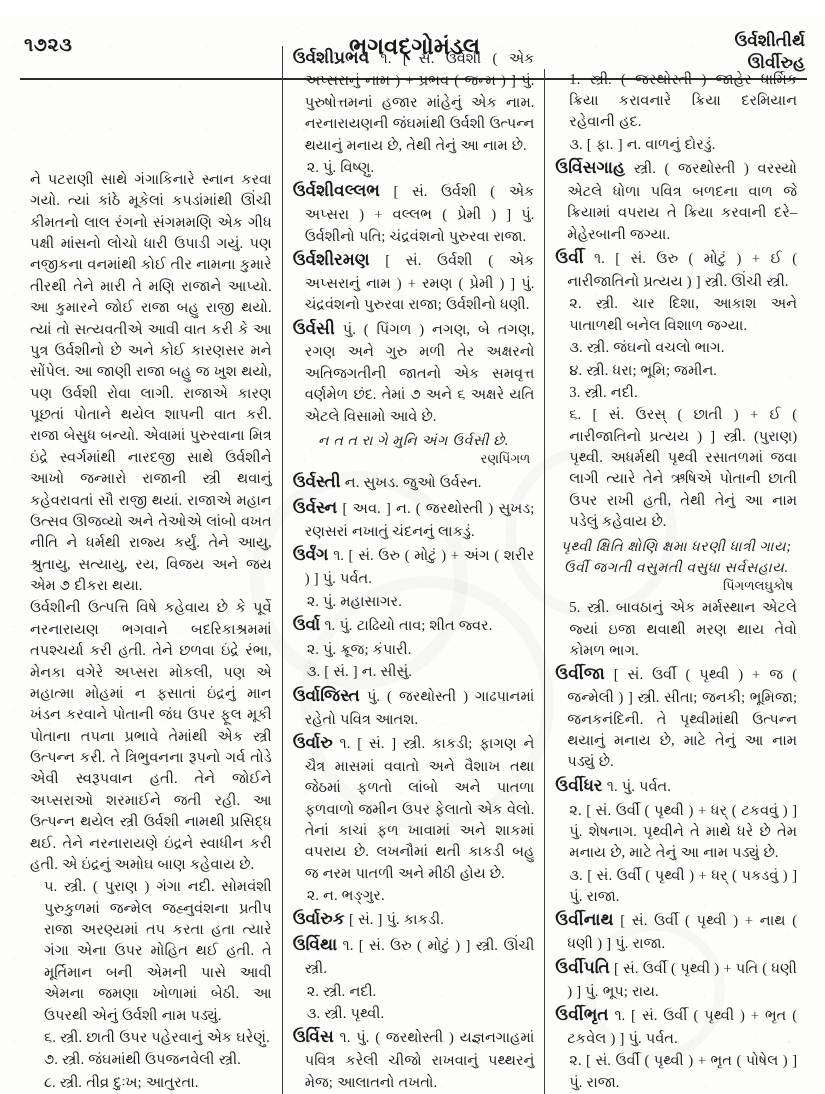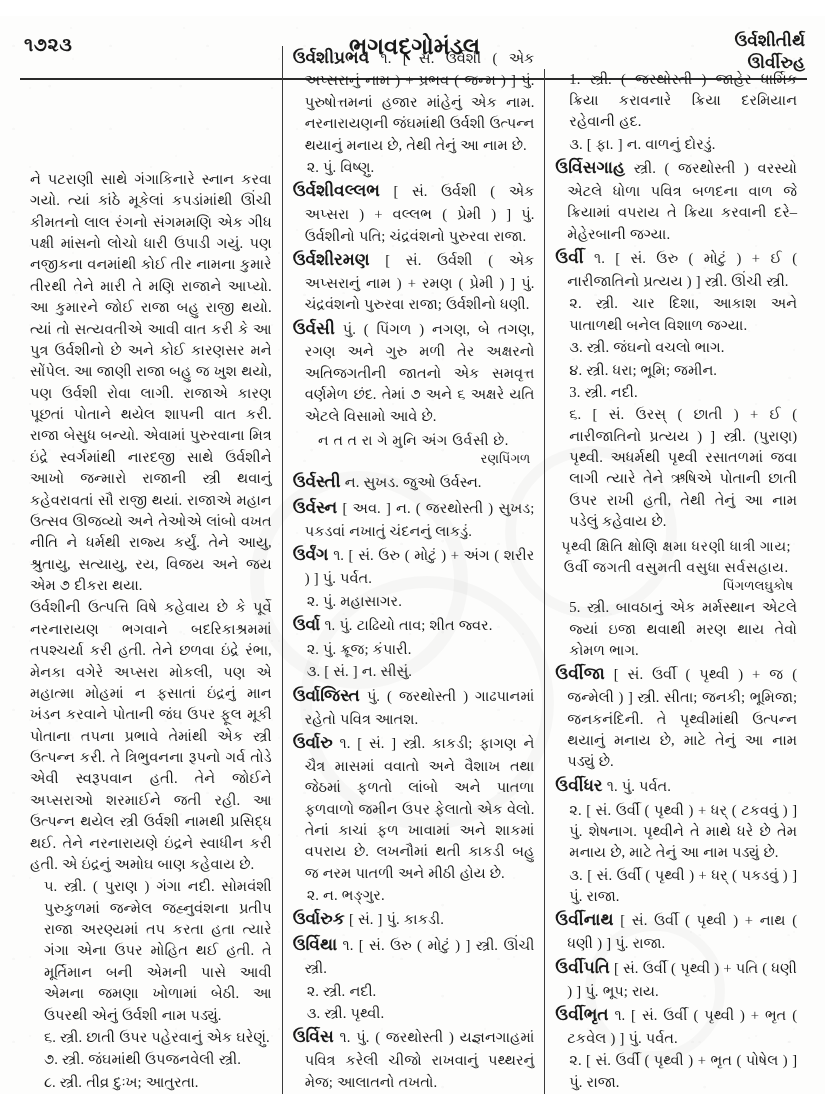--- a/index.html
+++ b/index.html
@@ -131,20 +131,21 @@
   .headword {
     font-weight: bold;
     font-size: 17px;
   }
 
   .verse {
     font-size: 14.2px;
     text-align: center;
     line-height: 1.5;
     margin: 3px 0 0 0;
+    font-style: italic;
   }
   .verse .vline { display: block; letter-spacing: .6px; }
   .source {
     font-size: 13.2px;
     text-align: right;
     margin: 0 0 3px 0;
     padding-right: 4px;
   }
 </style>
 </head>
@@ -181,21 +182,21 @@
         <p class="para indent"><span class="headword">ઉર્વશીપ્રભવ</span><span> ૧. [ સં. ઉર્વશી ( એક અપ્સરાનું નામ ) + પ્રભવ ( જન્મ ) ]  પું.  પુરુષોત્તમનાં હજાર માંહેનું એક નામ. નરનારાયણની જંઘમાંથી ઉર્વશી ઉત્પન્ન થયાનું મનાય છે, તેથી તેનું આ નામ છે.</span></p>
         <p class="para sense">૨. પું. વિષ્ણુ.</p>
         <p class="para indent"><span class="headword">ઉર્વશીવલ્લભ</span><span> [ સં. ઉર્વશી ( એક અપ્સરા ) + વલ્લભ ( પ્રેમી ) ]  પું.  ઉર્વશીનો પતિ; ચંદ્રવંશનો પુરુરવા રાજા.</span></p>
         <p class="para indent"><span class="headword">ઉર્વશીરમણ</span><span> [ સં. ઉર્વશી ( એક અપ્સરાનું નામ ) + રમણ ( પ્રેમી ) ]  પું.  ચંદ્રવંશનો પુરુરવા રાજા; ઉર્વશીનો ધણી.</span></p>
         <p class="para indent"><span class="headword">ઉર્વસી</span><span> પું.  ( પિંગળ ) નગણ, બે તગણ, રગણ અને ગુરુ મળી તેર અક્ષરનો અતિજગતીની જાતનો એક સમવૃત્ત વર્ણમેળ છંદ. તેમાં ૭ અને ૬ અક્ષરે યતિ એટલે વિસામો આવે છે.</span></p>
         <div class="verse">
           <span class="vline">ન ત ત રા ગે મુનિ અંગ ઉર્વસી છે.</span>
         </div>
         <div class="source">રણપિંગળ</div>
         <p class="para indent"><span class="headword">ઉર્વસ્તી</span><span> ન.  સુખડ. જુઓ ઉર્વસ્ન.</span></p>
-        <p class="para indent"><span class="headword">ઉર્વસ્ન</span><span> [ અવ. ]  ન.  ( જરથોસ્તી ) સુખડ; પકડવાં નખાતું ચંદનનું લાકડું.</span></p>
+        <p class="para indent"><span class="headword">ઉર્વસ્ન</span><span> [ અવ. ]  ન.  ( જરથોસ્તી ) સુખડ; રણસરાં નખાતું ચંદનનું લાકડું.</span></p>
         <p class="para indent"><span class="headword">ઉર્વંગ</span><span> ૧. [ સં. ઉરુ ( મોટું ) + અંગ ( શરીર ) ]  પું.  પર્વત.</span></p>
         <p class="para sense">૨. પું. મહાસાગર.</p>
         <p class="para indent"><span class="headword">ઉર્વા</span><span> ૧. પું. ટાઢિયો તાવ; શીત જ્વર.</span></p>
         <p class="para sense">૨. પું. ક્રૂજ; કંપારી.</p>
         <p class="para sense">૩. [ સં. ] ન. સીસું.</p>
         <p class="para indent"><span class="headword">ઉર્વાજિસ્ત</span><span> પું.  ( જરથોસ્તી ) ગાઢપાનમાં રહેતો પવિત્ર આતશ.</span></p>
         <p class="para indent"><span class="headword">ઉર્વારુ</span><span> ૧. [ સં. ]  સ્ત્રી.  કાકડી; ફાગણ ને ચૈત્ર માસમાં વવાતો અને વૈશાખ તથા જેઠમાં ફળતો લાંબો અને પાતળા ફળવાળો જમીન ઉપર ફેલાતો એક વેલો. તેનાં કાચાં ફળ ખાવામાં અને શાકમાં વપરાય છે. લખનૌમાં થતી કાકડી બહુ જ નરમ પાતળી અને મીઠી હોય છે.</span></p>
         <p class="para sense">૨. ન. ભઙ્ગુર.</p>
         <p class="para indent"><span class="headword">ઉર્વારુક</span><span> [ સં. ]  પું.  કાકડી.</span></p>
         <p class="para indent"><span class="headword">ઉર્વિથા</span><span> ૧. [ સં. ઉરુ ( મોટું ) ]  સ્ત્રી.  ઊંચી સ્ત્રી.</span></p>

